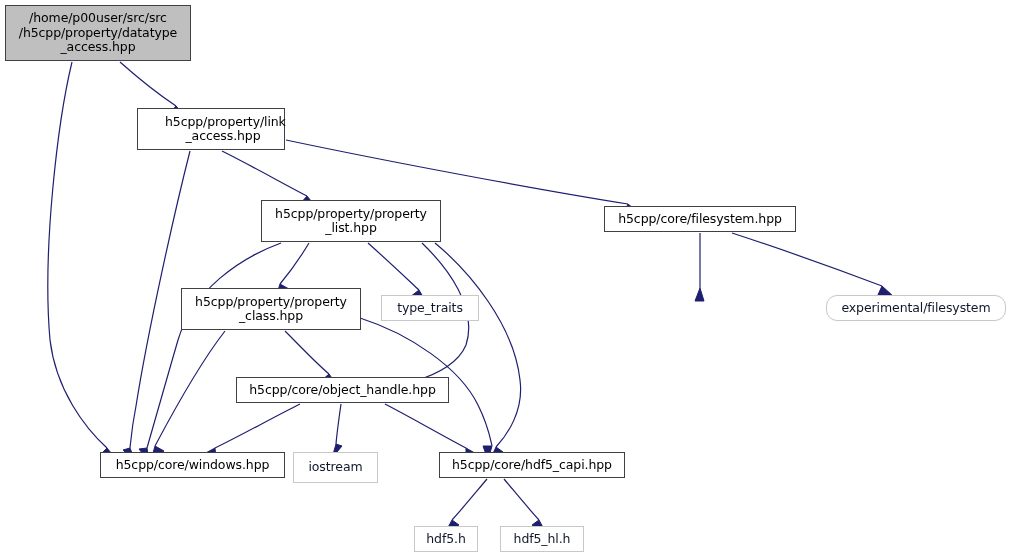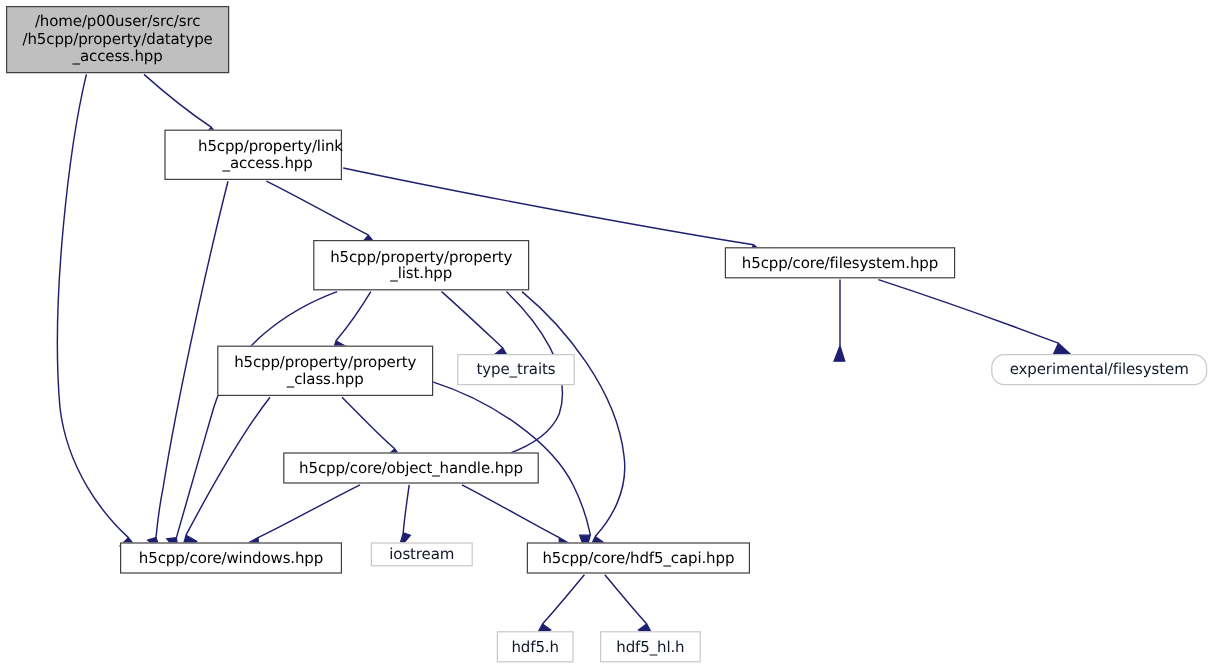--- a/index.html
+++ b/index.html
@@ -148,17 +148,17 @@
 _access.hpp</span></div>
     <div class="node" style="left: 261px; top: 200px; width: 180px; height: 42px;"><span class="node-label">h5cpp/property/property
 _list.hpp</span></div>
     <div class="node" style="left: 604px; top: 206px; width: 192px; height: 26px;"><span class="node-label">h5cpp/core/filesystem.hpp</span></div>
     <div class="node" style="left: 181px; top: 288px; width: 180px; height: 42px;"><span class="node-label">h5cpp/property/property
 _class.hpp</span></div>
     <div class="node ext" style="left: 381px; top: 295px; width: 98px; height: 26px;"><span class="node-label">type_traits</span></div>
     <div class="node ext" style="left: 826px; top: 295px; width: 180px; height: 26px; border-radius: 11px;"><span class="node-label">experimental/filesystem</span></div>
     <div class="node" style="left: 236px; top: 377px; width: 213px; height: 26px;"><span class="node-label">h5cpp/core/object_handle.hpp</span></div>
     <div class="node" style="left: 52px; top: 452px; width: 185px; height: 26px; margin-left: 48px;"><span class="node-label">h5cpp/core/windows.hpp</span></div>
-    <div class="node ext" style="left: 309px; top: 452px; width: 85px; height: 20px;"><span class="node-label">iostream</span></div>
+    <div class="node ext" style="left: 293px; top: 452px; width: 85px; height: 31px;"><span class="node-label">iostream</span></div>
     <div class="node" style="left: 403px; top: 452px; width: 186px; height: 26px; margin-left: 36px;"><span class="node-label">h5cpp/core/hdf5_capi.hpp</span></div>
     <div class="node ext" style="left: 414px; top: 526px; width: 64px; height: 26px;"><span class="node-label">hdf5.h</span></div>
     <div class="node ext" style="left: 500px; top: 526px; width: 84px; height: 26px;"><span class="node-label">hdf5_hl.h</span></div>
   </div>
 
 </body></html>

